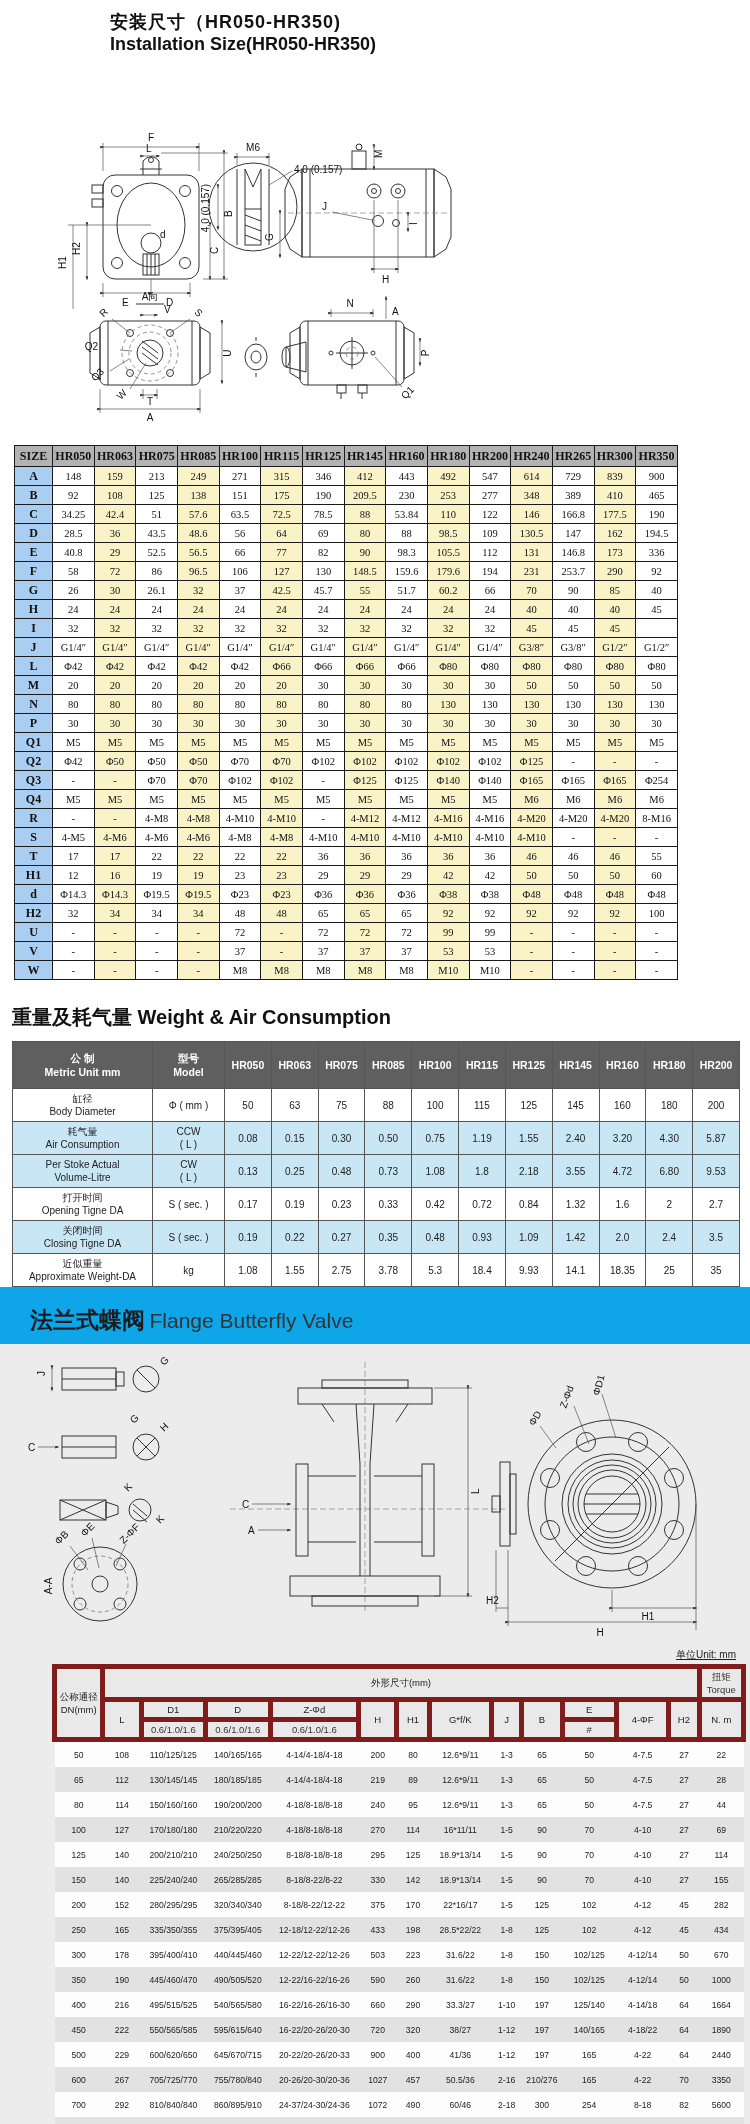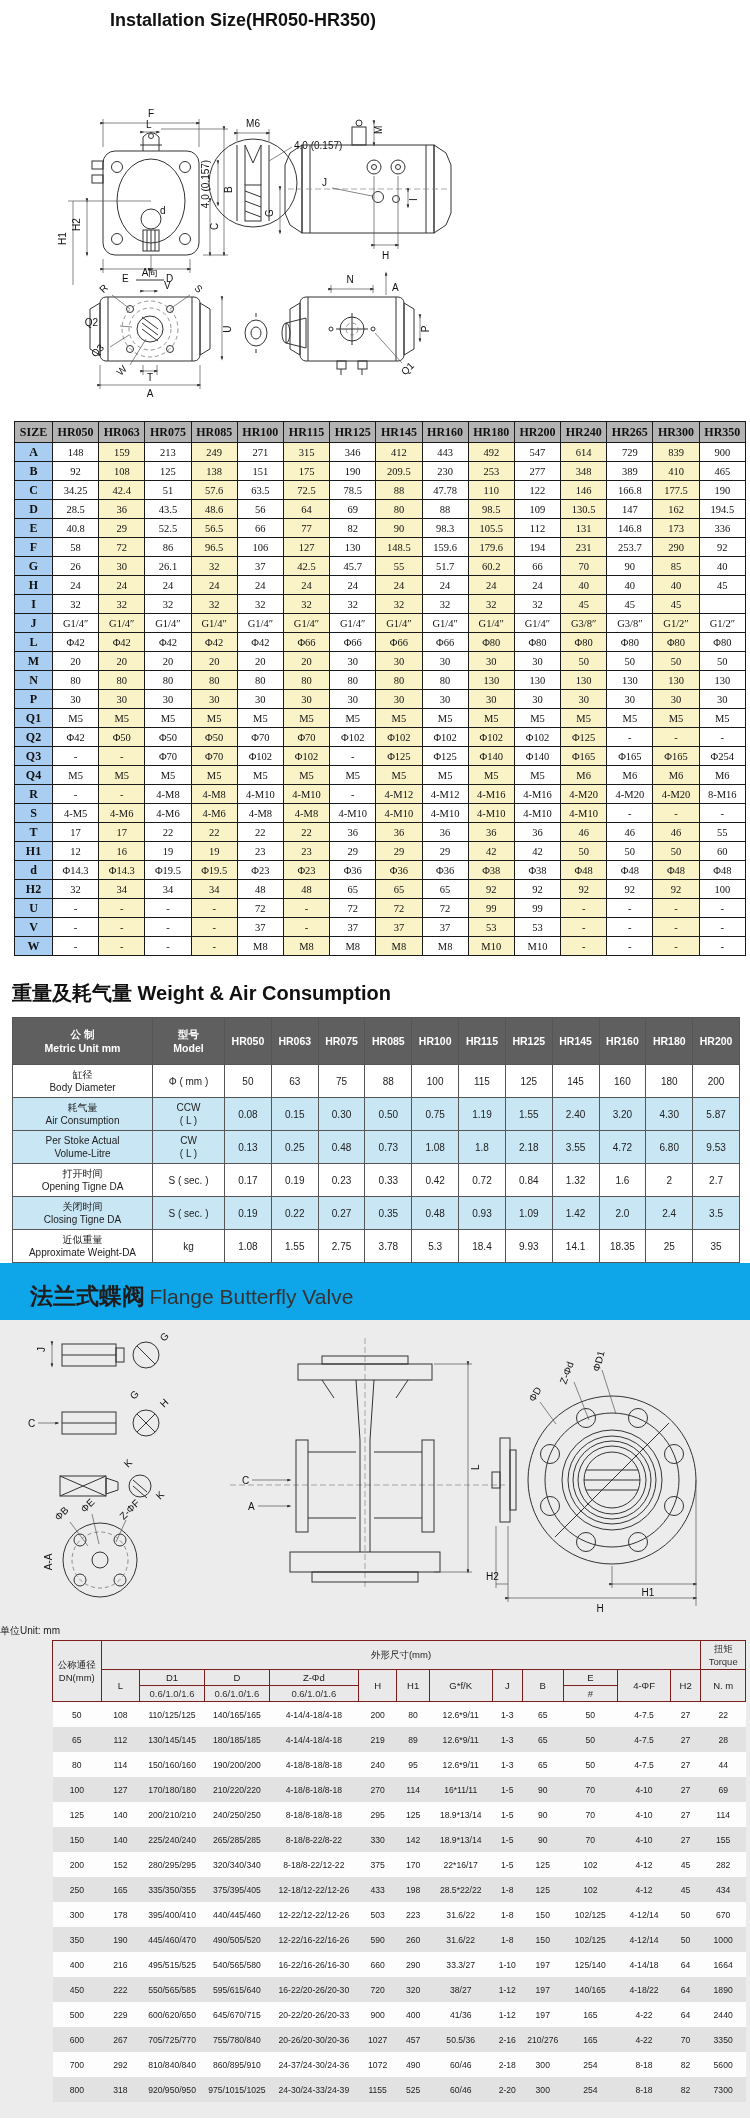--- a/index.html
+++ b/index.html
@@ -8,21 +8,21 @@
   svg .ln{stroke:#333;stroke-width:1;fill:none;}
   svg .thin{stroke:#555;stroke-width:0.7;fill:none;}
   svg .cl{stroke:#888;stroke-width:0.7;fill:none;stroke-dasharray:6 3;}
   svg .dsh{stroke:#666;stroke-width:0.7;fill:none;stroke-dasharray:4 3;}
 
   .top-title{padding:10px 0 2px 110px;}
   .t-zh{font-size:18px;font-weight:600;letter-spacing:1px;}
   .t-en{font-size:18px;font-weight:600;}
 
   
-  .size-table{border-collapse:collapse;table-layout:fixed;width:732px;margin:4px 0 0 14px;
+  .size-table{border-collapse:collapse;table-layout:fixed;width:664px;margin:4px 0 0 14px;
     font-family:"Liberation Serif",serif;}
   .size-table th,.size-table td{border:1px solid #1a1a1a;text-align:center;padding:0;height:18px;
     font-size:10.5px;overflow:hidden;white-space:nowrap;}
   .size-table thead th{background:#b3b3b3;font-size:12px;font-weight:bold;height:20px;}
   .size-table tbody td{background:#ffffff;}
   .size-table tbody td:nth-child(odd){background:#faf3c8;}
   .size-table tbody td:first-child{background:#a9cef1;font-weight:bold;font-size:12px;}
 
   
   .weight-title{margin:24px 8px 10px 12px;font-size:20px;font-weight:bold;}
@@ -31,37 +31,38 @@
   .weight-table thead th{background:#5f5f5f;color:#fff;height:44px;font-size:10.5px;font-weight:bold;}
   .weight-table tbody td{height:30px;background:#fff;color:#222;}
   .weight-table tbody tr.hl td{background:#c9e6f4;}
   .weight-table td.wlbl div,.weight-table td.wunit div{line-height:13px;}
 
   
   .valve-title{padding:18px 0 8px 30px;background:#0ea5e9;}
   .vt-zh{font-size:23px;font-weight:bold;color:#1c1c1c;}
   .vt-en{font-size:21px;color:#333;}
   .grey{background:#ececec;padding-bottom:16px;}
-  .unit-note{text-align:left;padding:0 14px 2px 0;font-size:10px;color:#222;}
+  .unit-note{text-align:right;padding:0 14px 2px 0;font-size:10px;color:#222;text-decoration:underline;}
 
   
   .dn-table{border-collapse:collapse;table-layout:fixed;width:694px;margin:0 0 0 52px;
     font-size:9px;color:#222;}
-  .dn-table thead th{background:#e9e9e9;border:1px solid #7f1d1d;font-weight:normal;
+  .dn-table thead th{background:#e9e9e9;border:5px solid #7f1d1d;font-weight:normal;
     font-size:9.5px;padding:2px 0;text-align:center;}
   .dn-table tbody td{border:none;height:23px;text-align:center;white-space:nowrap;overflow:hidden;
     font-size:8.6px;}
   .dn-table tbody tr:nth-child(odd) td{background:#fdfdfd;}
   .dn-table tbody tr:nth-child(even) td{background:#e2e2e2;}
   .dn-small{font-size:8.5px;color:#333;}
 </style>
 </head>
 <body>
 
 <div class="top-title">
+  <div class="t-zh">安装尺寸（HR050-HR350)</div>
   <div class="t-en">Installation Size(HR050-HR350)</div>
 </div>
 
 <div>
 <svg width="750" height="380" viewBox="0 0 750 380">
   <defs>
     <marker id="ar" markerWidth="8" markerHeight="8" refX="4" refY="2" orient="auto">
       <path d="M0,0L6,2L0,4z" fill="#333"></path>
     </marker>
   </defs>
@@ -315,21 +316,21 @@
       <tr>
         <td>C</td>
         <td>34.25</td>
         <td>42.4</td>
         <td>51</td>
         <td>57.6</td>
         <td>63.5</td>
         <td>72.5</td>
         <td>78.5</td>
         <td>88</td>
-        <td>47.78</td>
+        <td>53.84</td>
         <td>110</td>
         <td>122</td>
         <td>146</td>
         <td>166.8</td>
         <td>177.5</td>
         <td>190</td>
       </tr>
       <tr>
         <td>D</td>
         <td>28.5</td>

